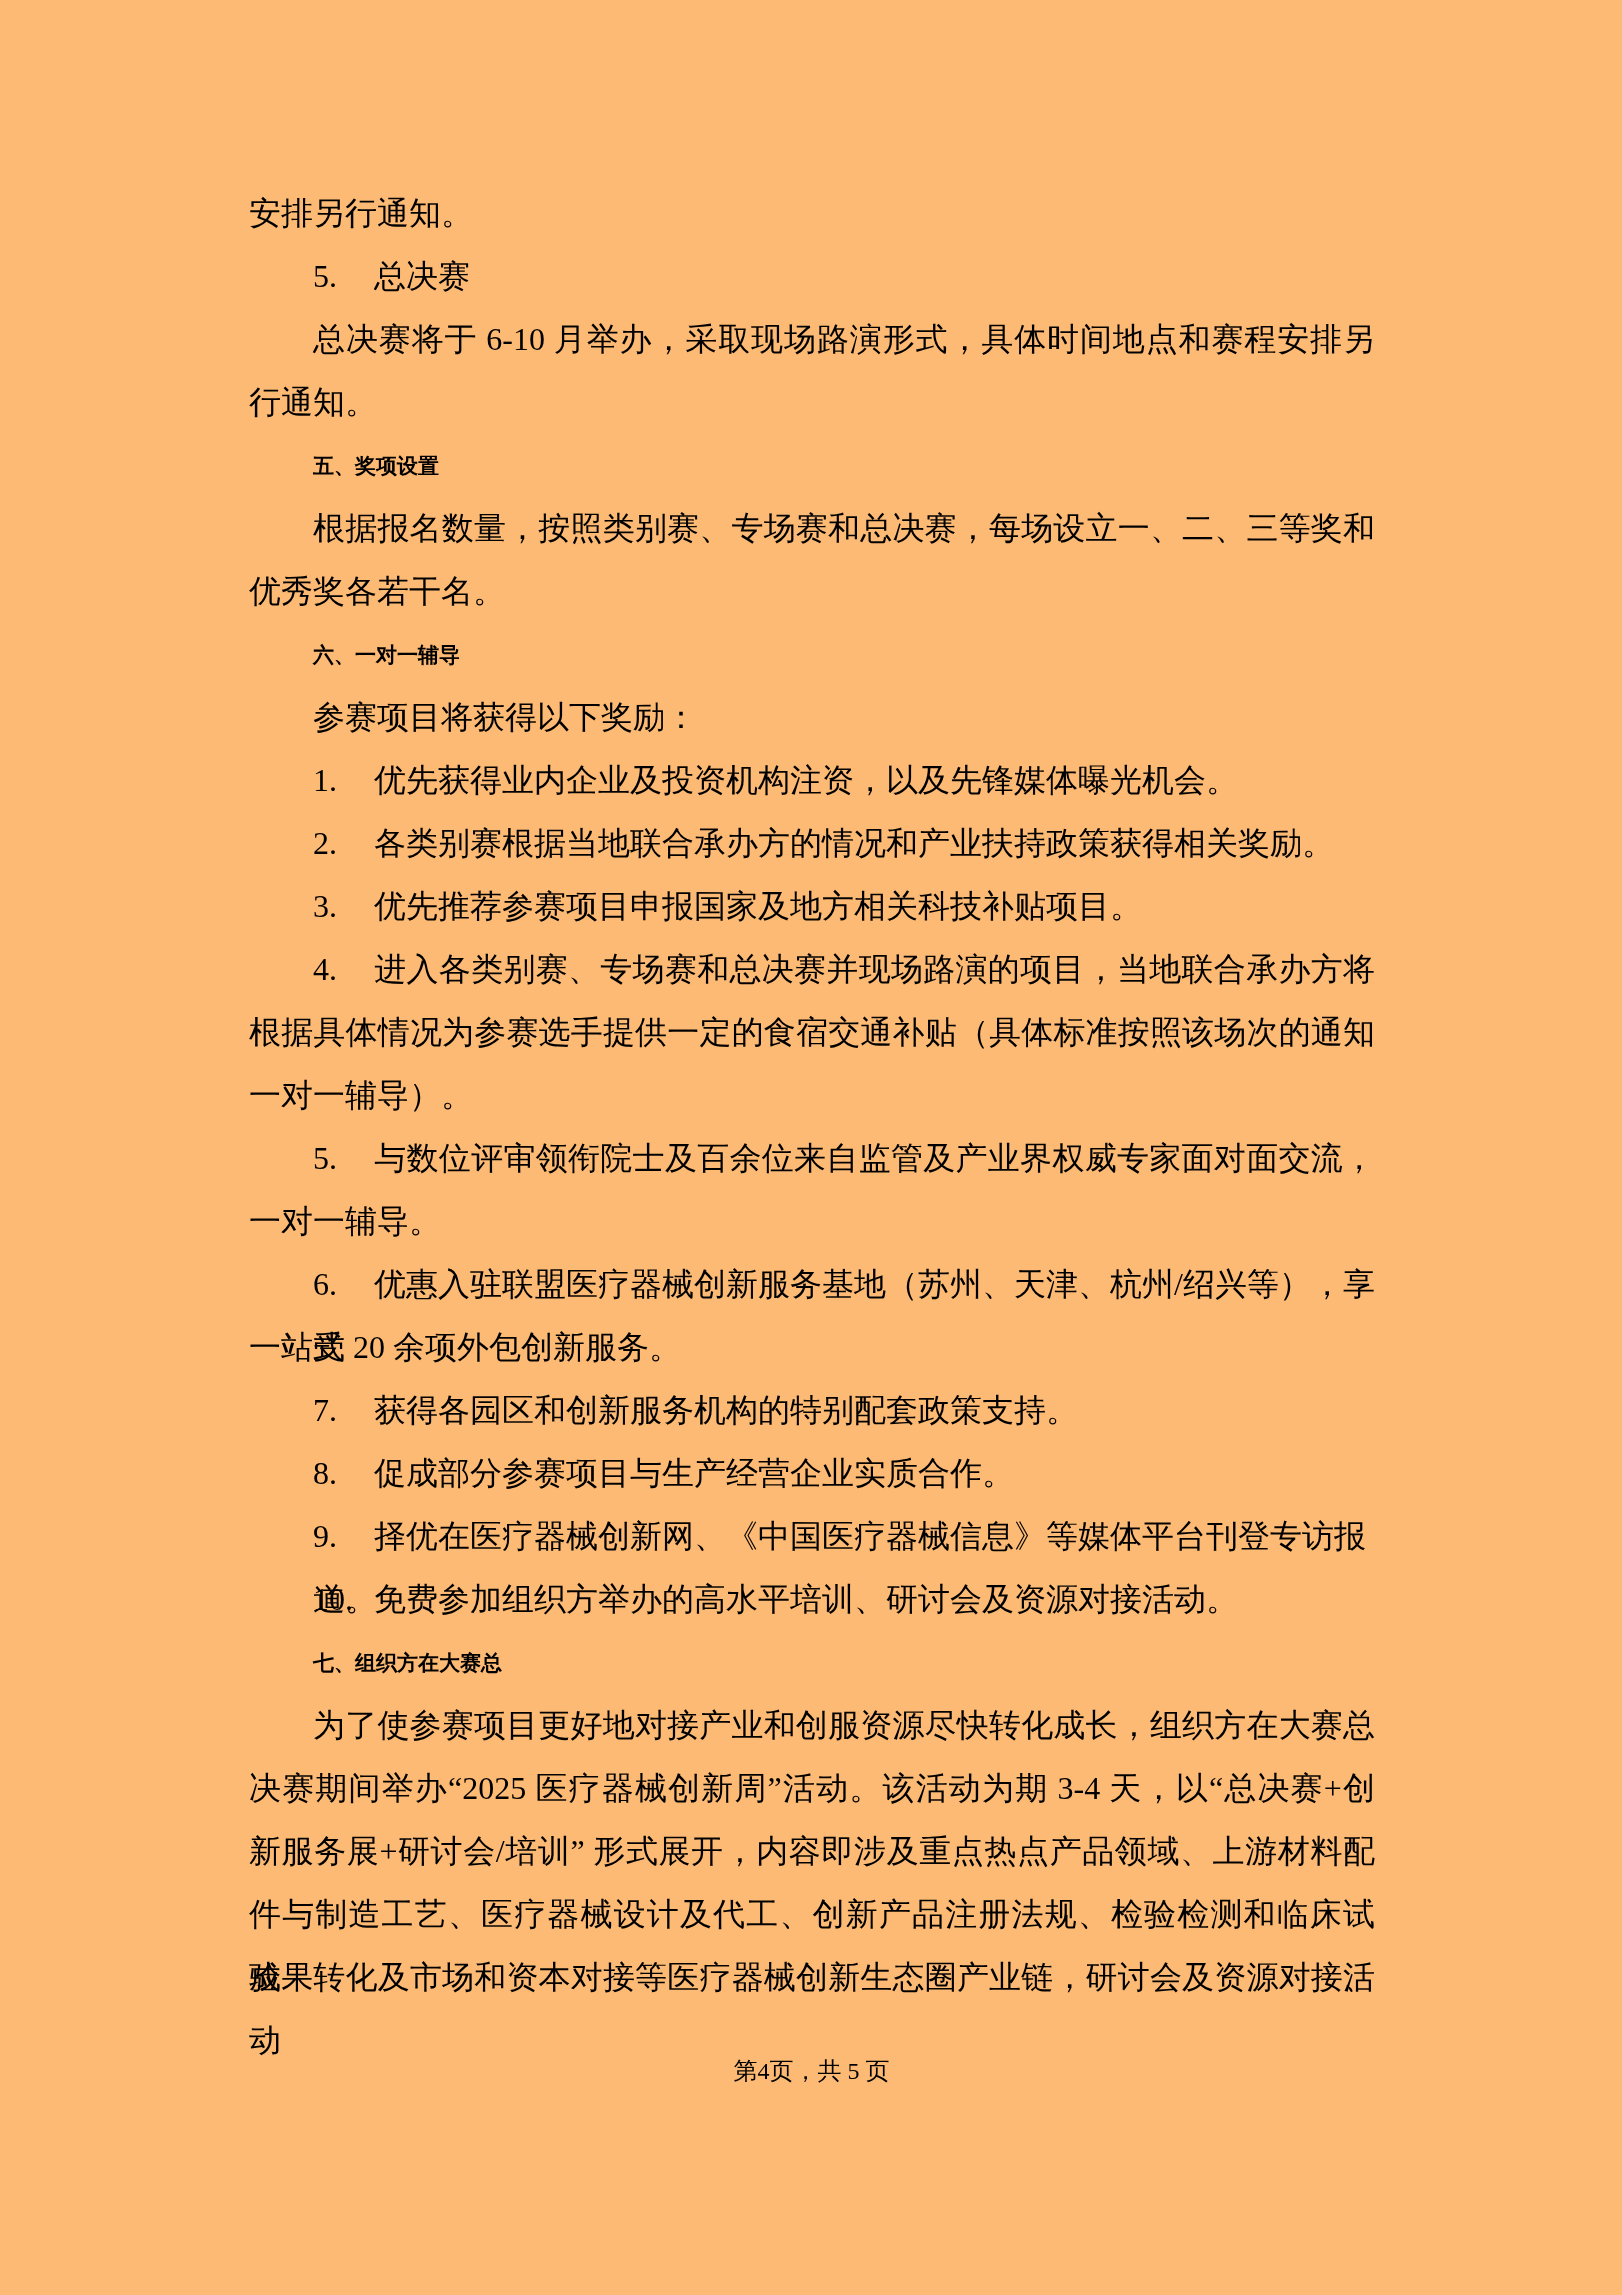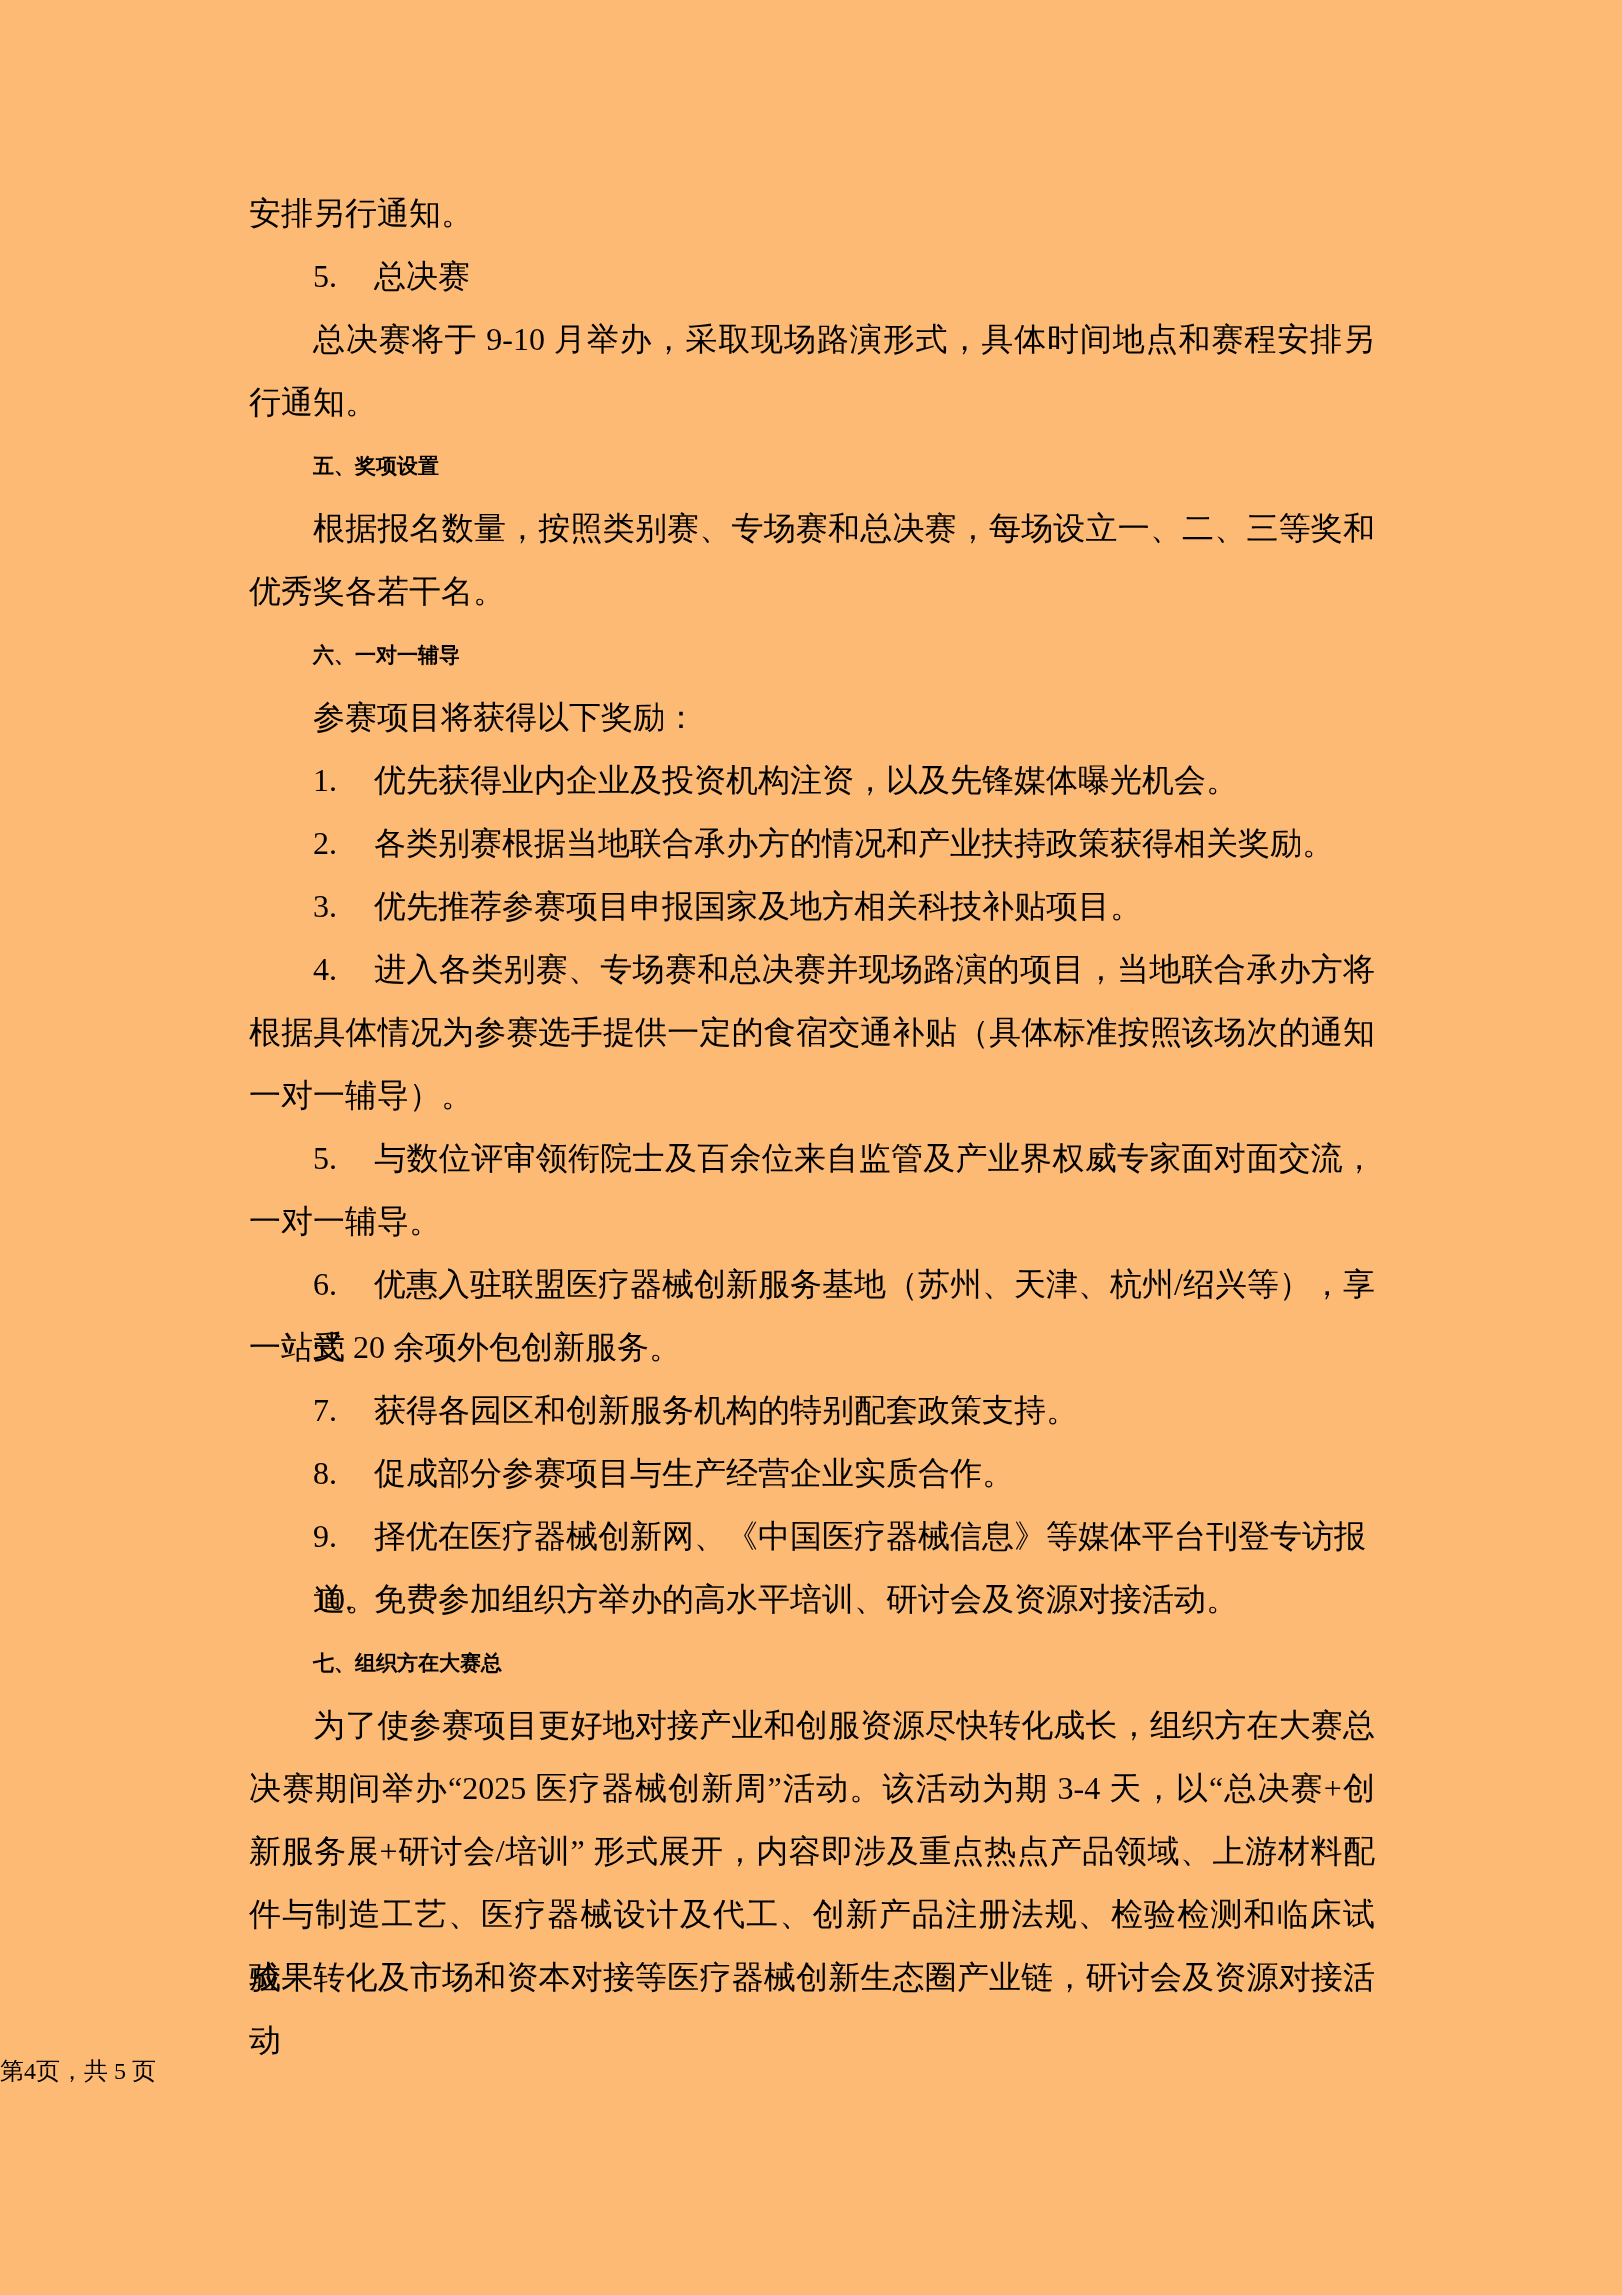--- a/index.html
+++ b/index.html
@@ -43,35 +43,35 @@
   }
   .num {
     display: inline-block;
     width: 61px;
   }
   .page-footer {
     position: absolute;
     left: 0;
     right: 0;
     top: 2057px;
-    text-align: left;
+    text-align: center;
     font-size: 24px;
     line-height: 29px;
     font-family: "Liberation Serif", "DejaVu Serif", serif;
     color: #000000;
   }
 </style>
 </head>
 <body>
 
 <div class="page">
   <div class="doc-body" id="doc-body">
       <div class="line"><span>安排另行通知。</span></div>
       <div class="line indent"><span class="num">5.</span><span>总决赛</span></div>
-      <div class="line indent justify"><span>总决赛将于 9-10 月举办，采取现场路演形式，具体时间地点和赛程安排另</span></div>
+      <div class="line indent justify"><span>总决赛将于 6-10 月举办，采取现场路演形式，具体时间地点和赛程安排另</span></div>
       <div class="line"><span>行通知。</span></div>
       <div class="line indent heading"><span>五、奖项设置</span></div>
       <div class="line indent justify"><span>根据报名数量，按照类别赛、专场赛和总决赛，每场设立一、二、三等奖和</span></div>
       <div class="line"><span>优秀奖各若干名。</span></div>
       <div class="line indent heading"><span>六、一对一辅导</span></div>
       <div class="line indent"><span>参赛项目将获得以下奖励：</span></div>
       <div class="line indent"><span class="num">1.</span><span>优先获得业内企业及投资机构注资，以及先锋媒体曝光机会。</span></div>
       <div class="line indent"><span class="num">2.</span><span>各类别赛根据当地联合承办方的情况和产业扶持政策获得相关奖励。</span></div>
       <div class="line indent"><span class="num">3.</span><span>优先推荐参赛项目申报国家及地方相关科技补贴项目。</span></div>
       <div class="line indent justify"><span class="num">4.</span><span>进入各类别赛、专场赛和总决赛并现场路演的项目，当地联合承办方将</span></div>

